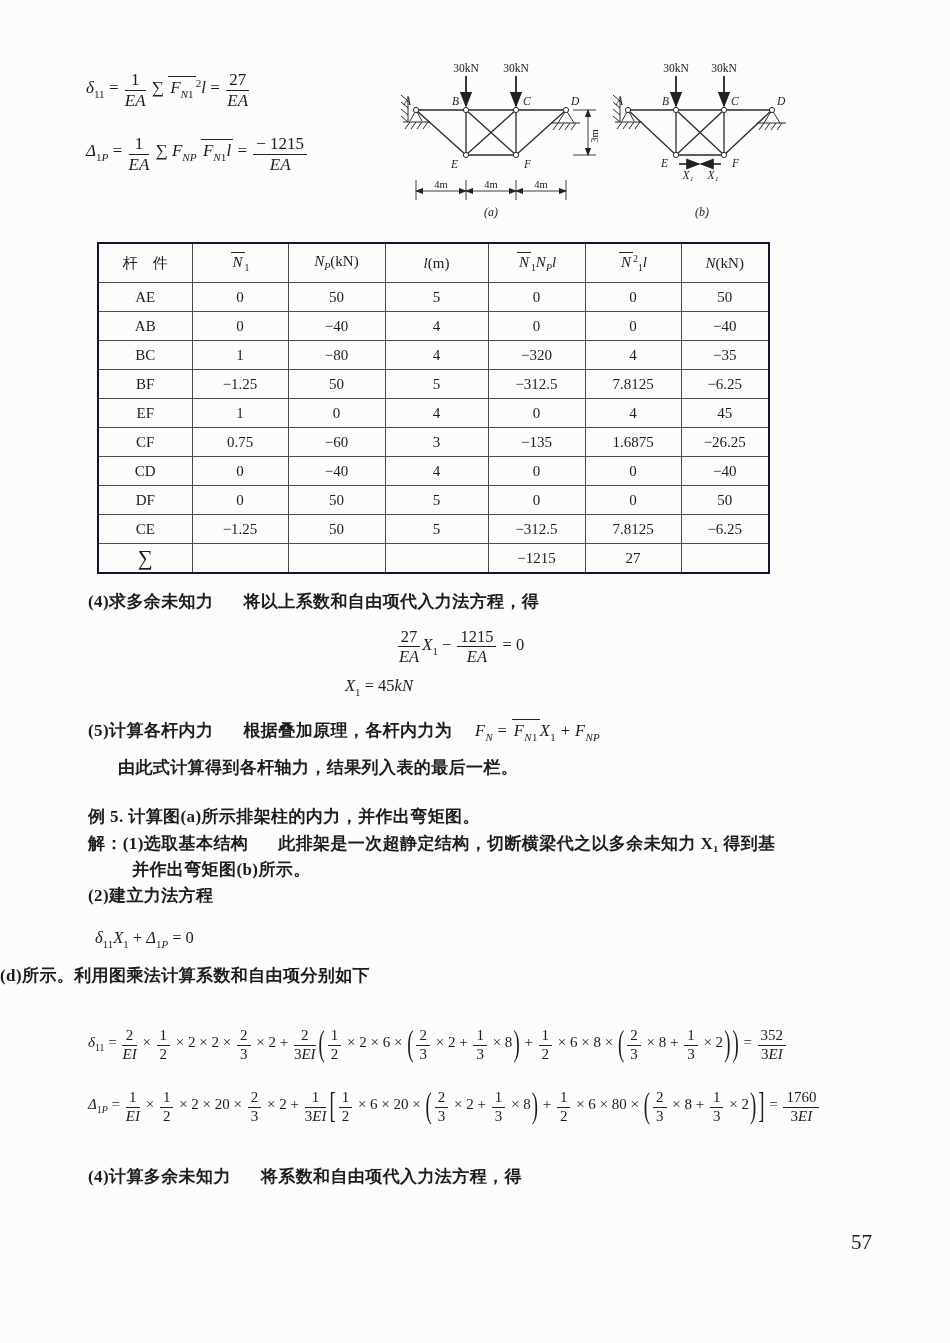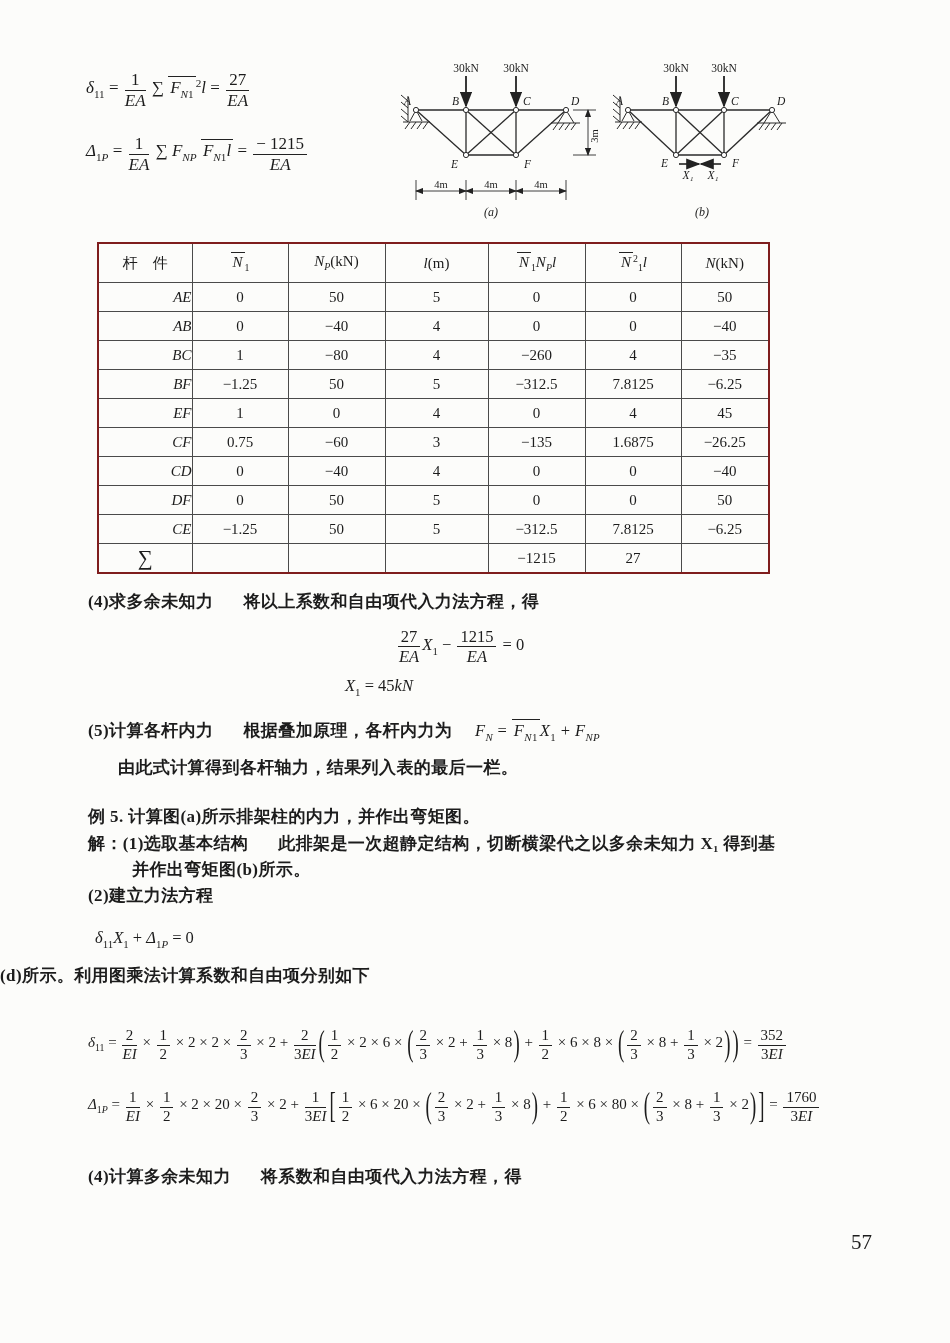--- a/index.html
+++ b/index.html
@@ -17,25 +17,25 @@
   .ov{display:inline-block;border-top:1px solid #222;padding:2px 2px 0;line-height:1.05;}
   .big{display:inline-block;font-size:1.25em;transform:scaleY(1.9);vertical-align:-0.12em;
        margin:0 1px;font-weight:300;}
   
   .cjk{font-weight:600;font-size:17px;letter-spacing:0.4px;}
   p{margin:0;}
   .line{margin-left:88px;}
   .sec-label{margin-right:30px;display:inline-block;text-align:right;}
   
   table.calc{border-collapse:collapse;margin:12px 0 0 97px;table-layout:fixed;
-             font-size:15px;border:2px solid #7f1d1d;}
+             font-size:15px;border:2px solid #0f172a;}
   .calc th,.calc td{border:1px solid #4a4a4a;text-align:center;padding:0;height:28px;
                     overflow:hidden;}
   .calc th{height:38px;font-weight:normal;}
-  .calc .mem{font-style:italic;text-align:right;}
+  .calc .mem{}
   .calc .sum-sym{font-size:21px;}
   
   .top-area{position:relative;height:230px;}
   .top-formulas{position:absolute;left:86px;top:70px;}
   .top-formulas .formula{margin-bottom:22px;font-size:17px;}
   svg text{font-family:"Liberation Serif",serif;fill:#1c1c1c;}
   .dg-node{font-size:11.5px;font-style:italic;}
   .dg-load{font-size:11.5px;}
   .dg-dim{font-size:10.5px;}
   .dg-cap{font-size:12px;font-style:italic;}
@@ -226,21 +226,21 @@
           <td>4</td>
           <td>0</td>
           <td>0</td>
           <td>−40</td>
         </tr>
         <tr>
           <td class="mem">BC</td>
           <td>1</td>
           <td>−80</td>
           <td>4</td>
-          <td>−260</td>
+          <td>−320</td>
           <td>4</td>
           <td>−35</td>
         </tr>
         <tr>
           <td class="mem">BF</td>
           <td>−1.25</td>
           <td>50</td>
           <td>5</td>
           <td>−312.5</td>
           <td>7.8125</td>

